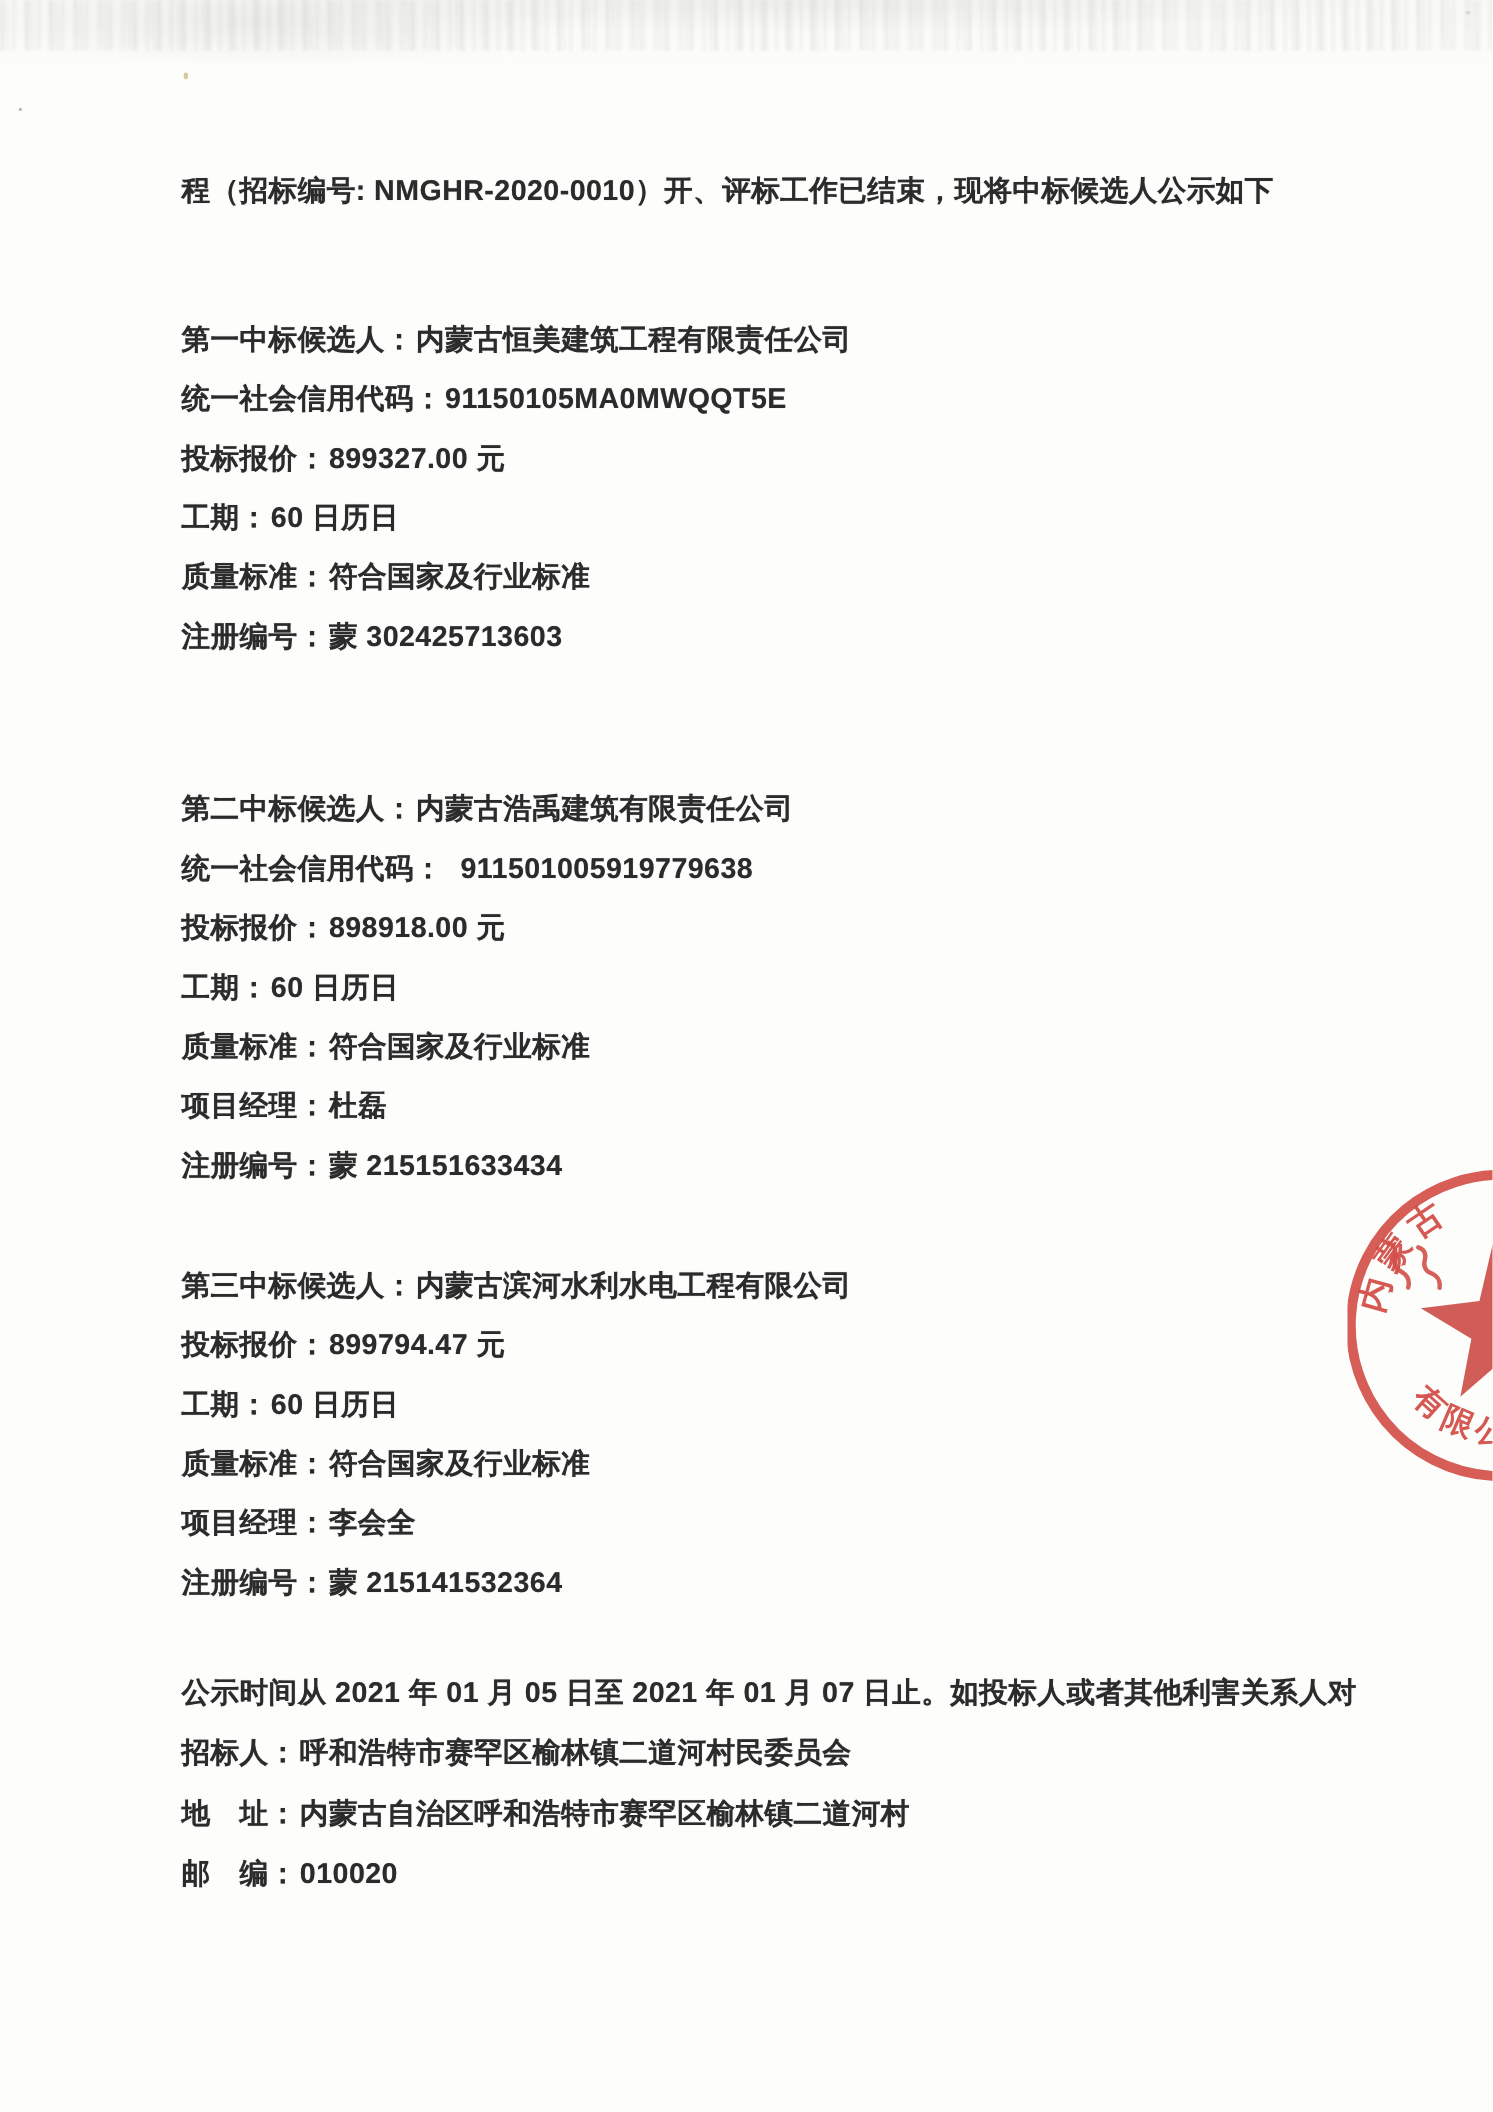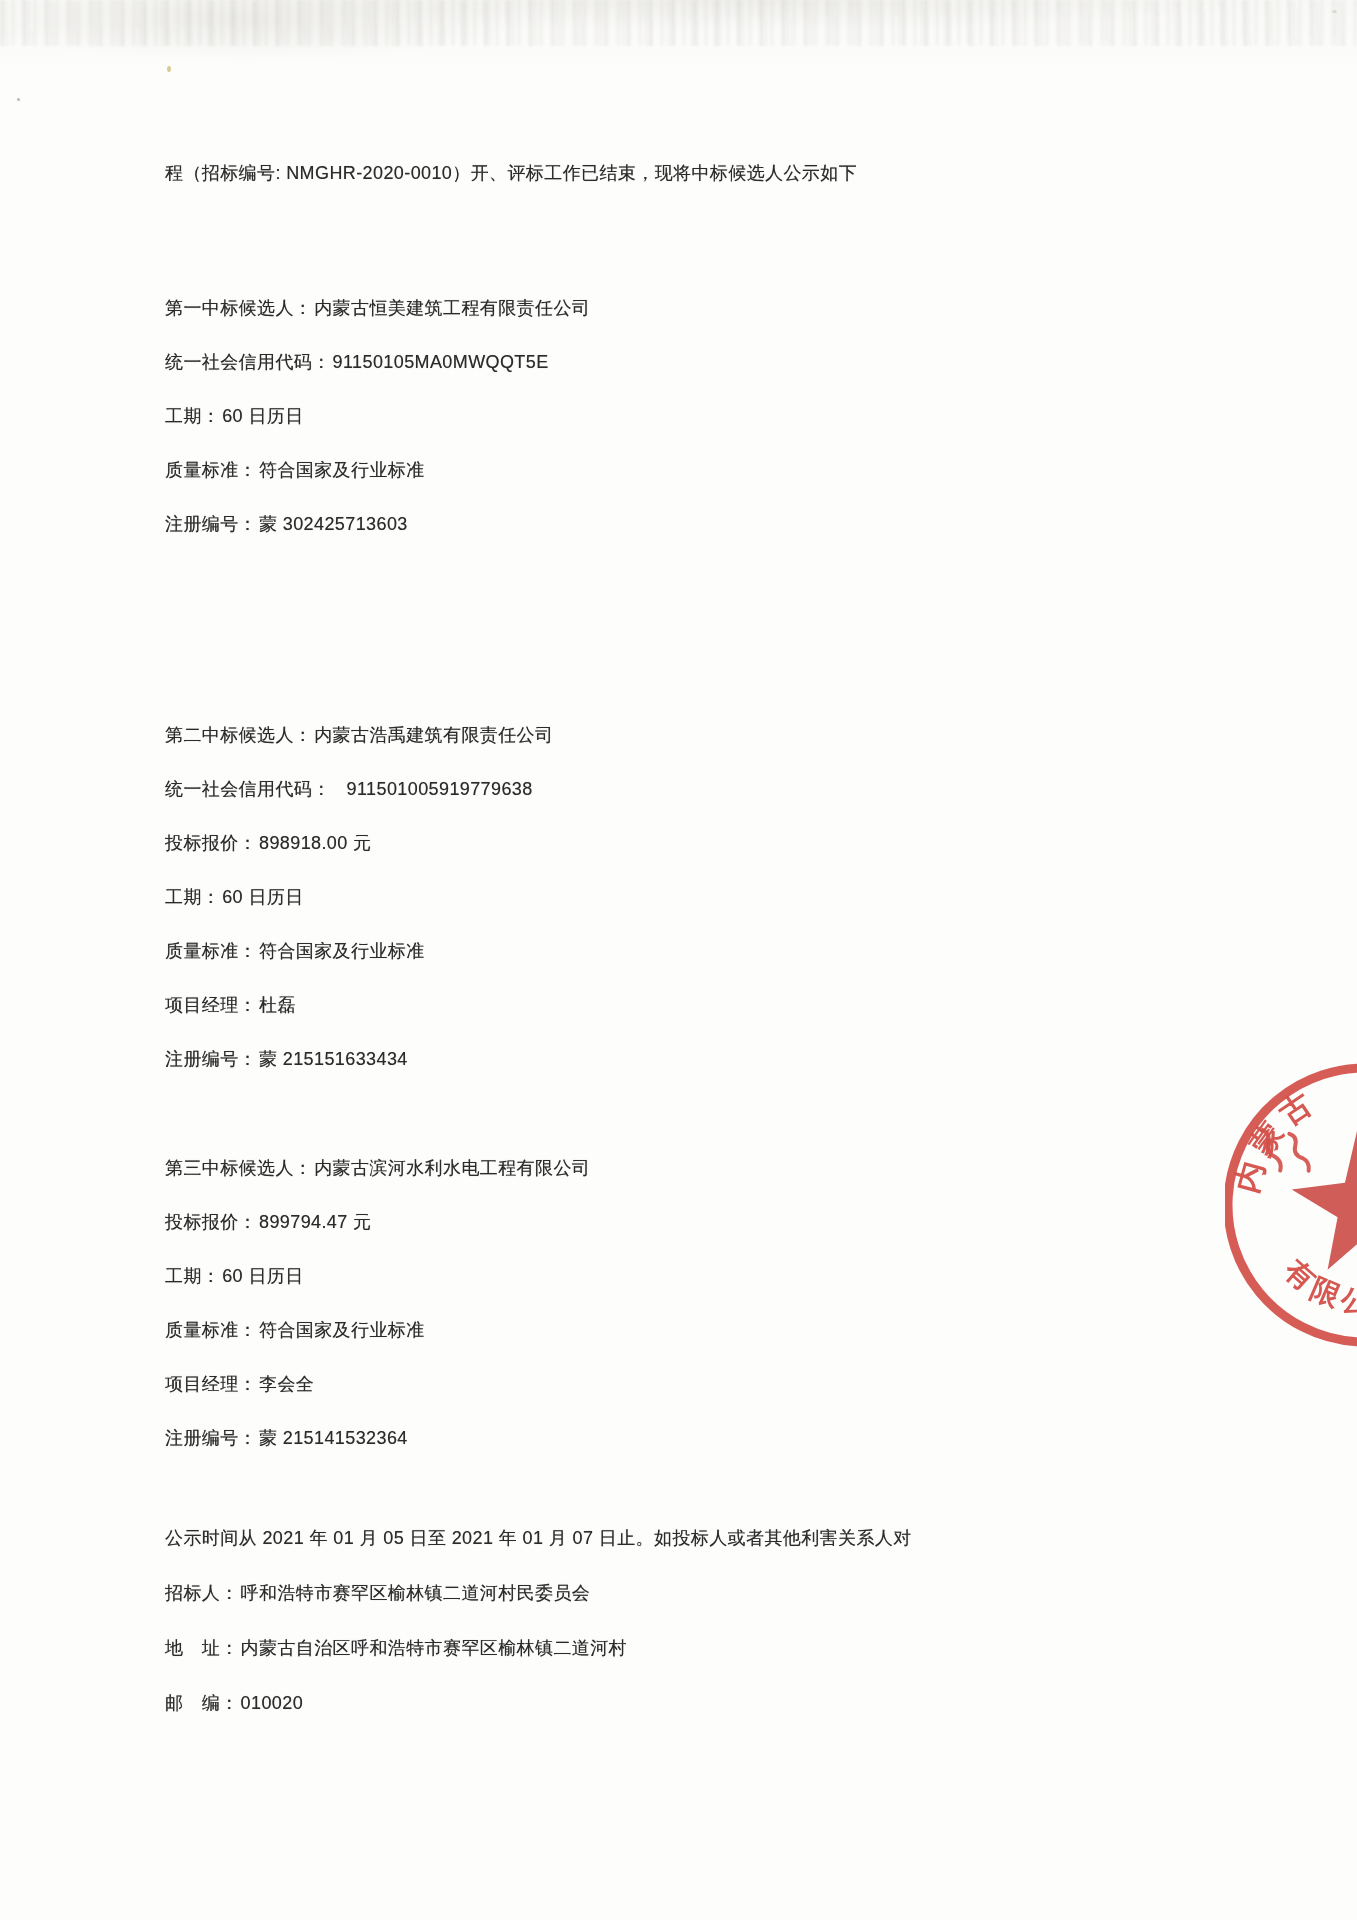--- a/index.html
+++ b/index.html
@@ -35,22 +35,22 @@
 
   .textcol { position: absolute; left: 165px; width: 1150px; }
   .block-header    { top: 158px; }
   .block-cand1     { top: 293px; }
   .block-cand2     { top: 720px; }
   .block-cand3     { top: 1153px; }
   .block-footer    { top: 1523px; }
 
   .doc-line {
     white-space: nowrap;
-    font-size: 18px;
-    font-weight: 400;
+    font-size: 26px;
+    font-weight: 700;
     line-height: 30px;
     height: 30px;
     margin-bottom: 24px;
     color: #2b2b2b;
     letter-spacing: 0.4px;
     text-shadow: 0 0 0.7px rgba(45,45,45,0.55);
   }
   .block-footer .doc-line { margin-bottom: 25px; }
   .doc-line .lbl { margin-right: 2px; text-align: center; }
 
@@ -71,20 +71,21 @@
   <div class="speck s2"></div>
   <div class="speck s3"></div>
 
   <div class="textcol block-header">
     <div class="doc-line">程（招标编号: NMGHR-2020-0010）开、评标工作已结束，现将中标候选人公示如下</div>
   </div>
 
   <div class="textcol block-cand1">
     <div class="doc-line"><span class="lbl">第一中标候选人：</span><span>内蒙古恒美建筑工程有限责任公司</span></div>
     <div class="doc-line"><span class="lbl">统一社会信用代码：</span><span>91150105MA0MWQQT5E</span></div>
+    <div class="doc-line"><span class="lbl">投标报价：</span><span>899327.00 元</span></div>
     <div class="doc-line"><span class="lbl">工期：</span><span>60 日历日</span></div>
     <div class="doc-line"><span class="lbl">质量标准：</span><span>符合国家及行业标准</span></div>
     <div class="doc-line"><span class="lbl">注册编号：</span><span>蒙 302425713603</span></div>
   </div>
 
   <div class="textcol block-cand2">
     <div class="doc-line"><span class="lbl">第二中标候选人：</span><span>内蒙古浩禹建筑有限责任公司</span></div>
     <div class="doc-line"><span class="lbl">统一社会信用代码：</span><span style="margin-left:14px">911501005919779638</span></div>
     <div class="doc-line"><span class="lbl">投标报价：</span><span>898918.00 元</span></div>
     <div class="doc-line"><span class="lbl">工期：</span><span>60 日历日</span></div>

